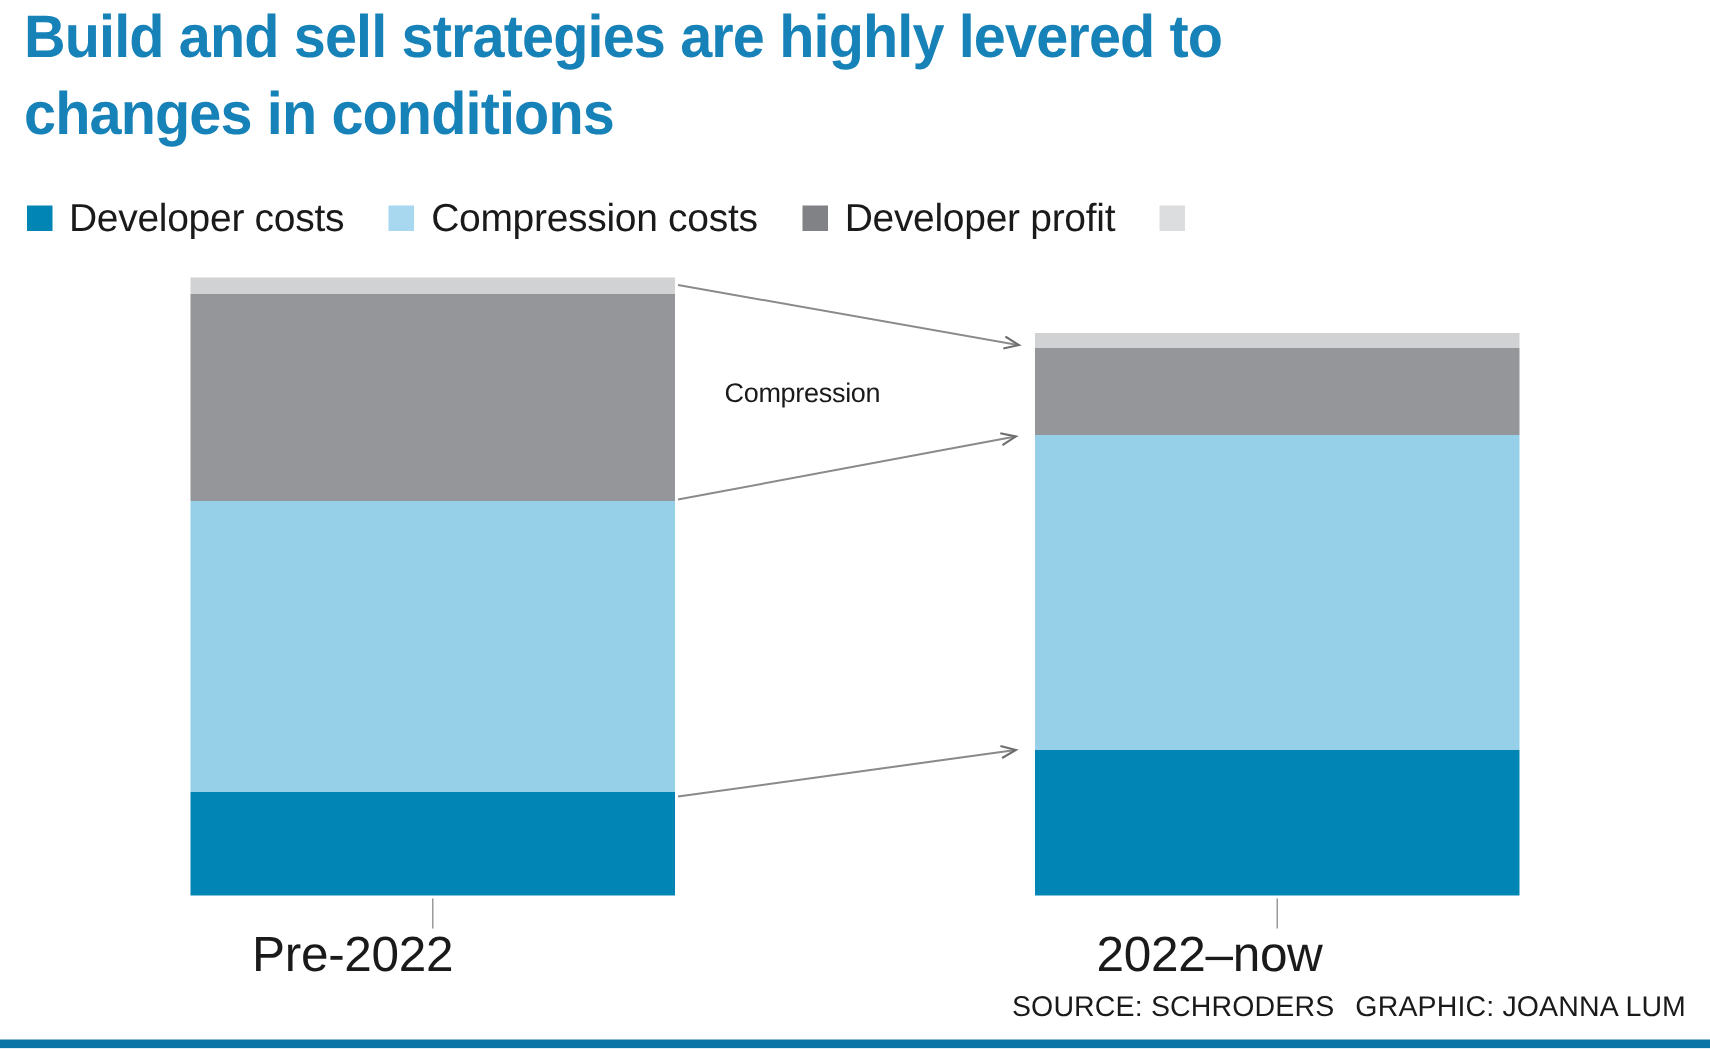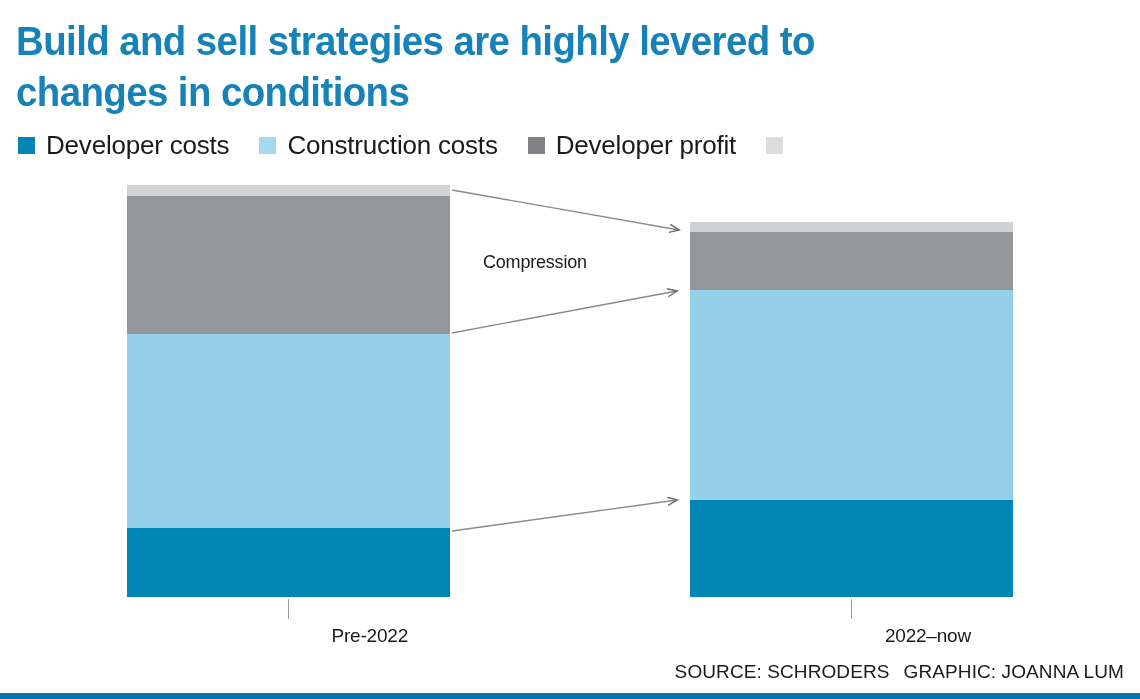--- a/index.html
+++ b/index.html
@@ -16,21 +16,21 @@
     width: 1140px;
     height: 699px;
     background: #ffffff;
     overflow: hidden;
   }
 
   
   .title-block {
     position: absolute;
     left: 16px;
-    top: 16px;
+    top: 0;
     width: 1090px;
   }
   .title-line {
     font-family: "Liberation Sans", sans-serif;
     font-weight: bold;
     font-size: 40px;
     line-height: 51px;
     letter-spacing: -0.6px;
     color: #1782b8;
     white-space: nowrap;
@@ -83,24 +83,24 @@
     width: 100%;
   }
 
   .axis-tick {
     position: absolute;
     width: 1px;
     background: #9a9a9a;
   }
   .axis-label {
     position: absolute;
-    font-size: 19px;
+    font-size: 33px;
     line-height: 30px;
     color: #1a1a1a;
-    text-align: right;
+    text-align: left;
     letter-spacing: -0.2px;
   }
 
   .annotation-label {
     position: absolute;
     font-size: 18px;
     line-height: 30px;
     color: #1a1a1a;
     letter-spacing: -0.2px;
     white-space: nowrap;
@@ -149,21 +149,21 @@
     <div class="title-line">changes in conditions</div>
   </div>
 
   <div class="legend">
     <div class="legend-item">
       <span class="legend-swatch" style="background:#0085b4"></span>
       <span class="legend-label">Developer costs</span>
     </div>
     <div class="legend-item">
       <span class="legend-swatch" style="background:#a7d8ef"></span>
-      <span class="legend-label">Construction costs</span>
+      <span class="legend-label">Compression costs</span>
     </div>
     <div class="legend-item">
       <span class="legend-swatch" style="background:#808285"></span>
       <span class="legend-label">Developer profit</span>
     </div>
     <div class="legend-item">
       <span class="legend-swatch" style="background:#dcdddf"></span>
     </div>
   </div>
 

